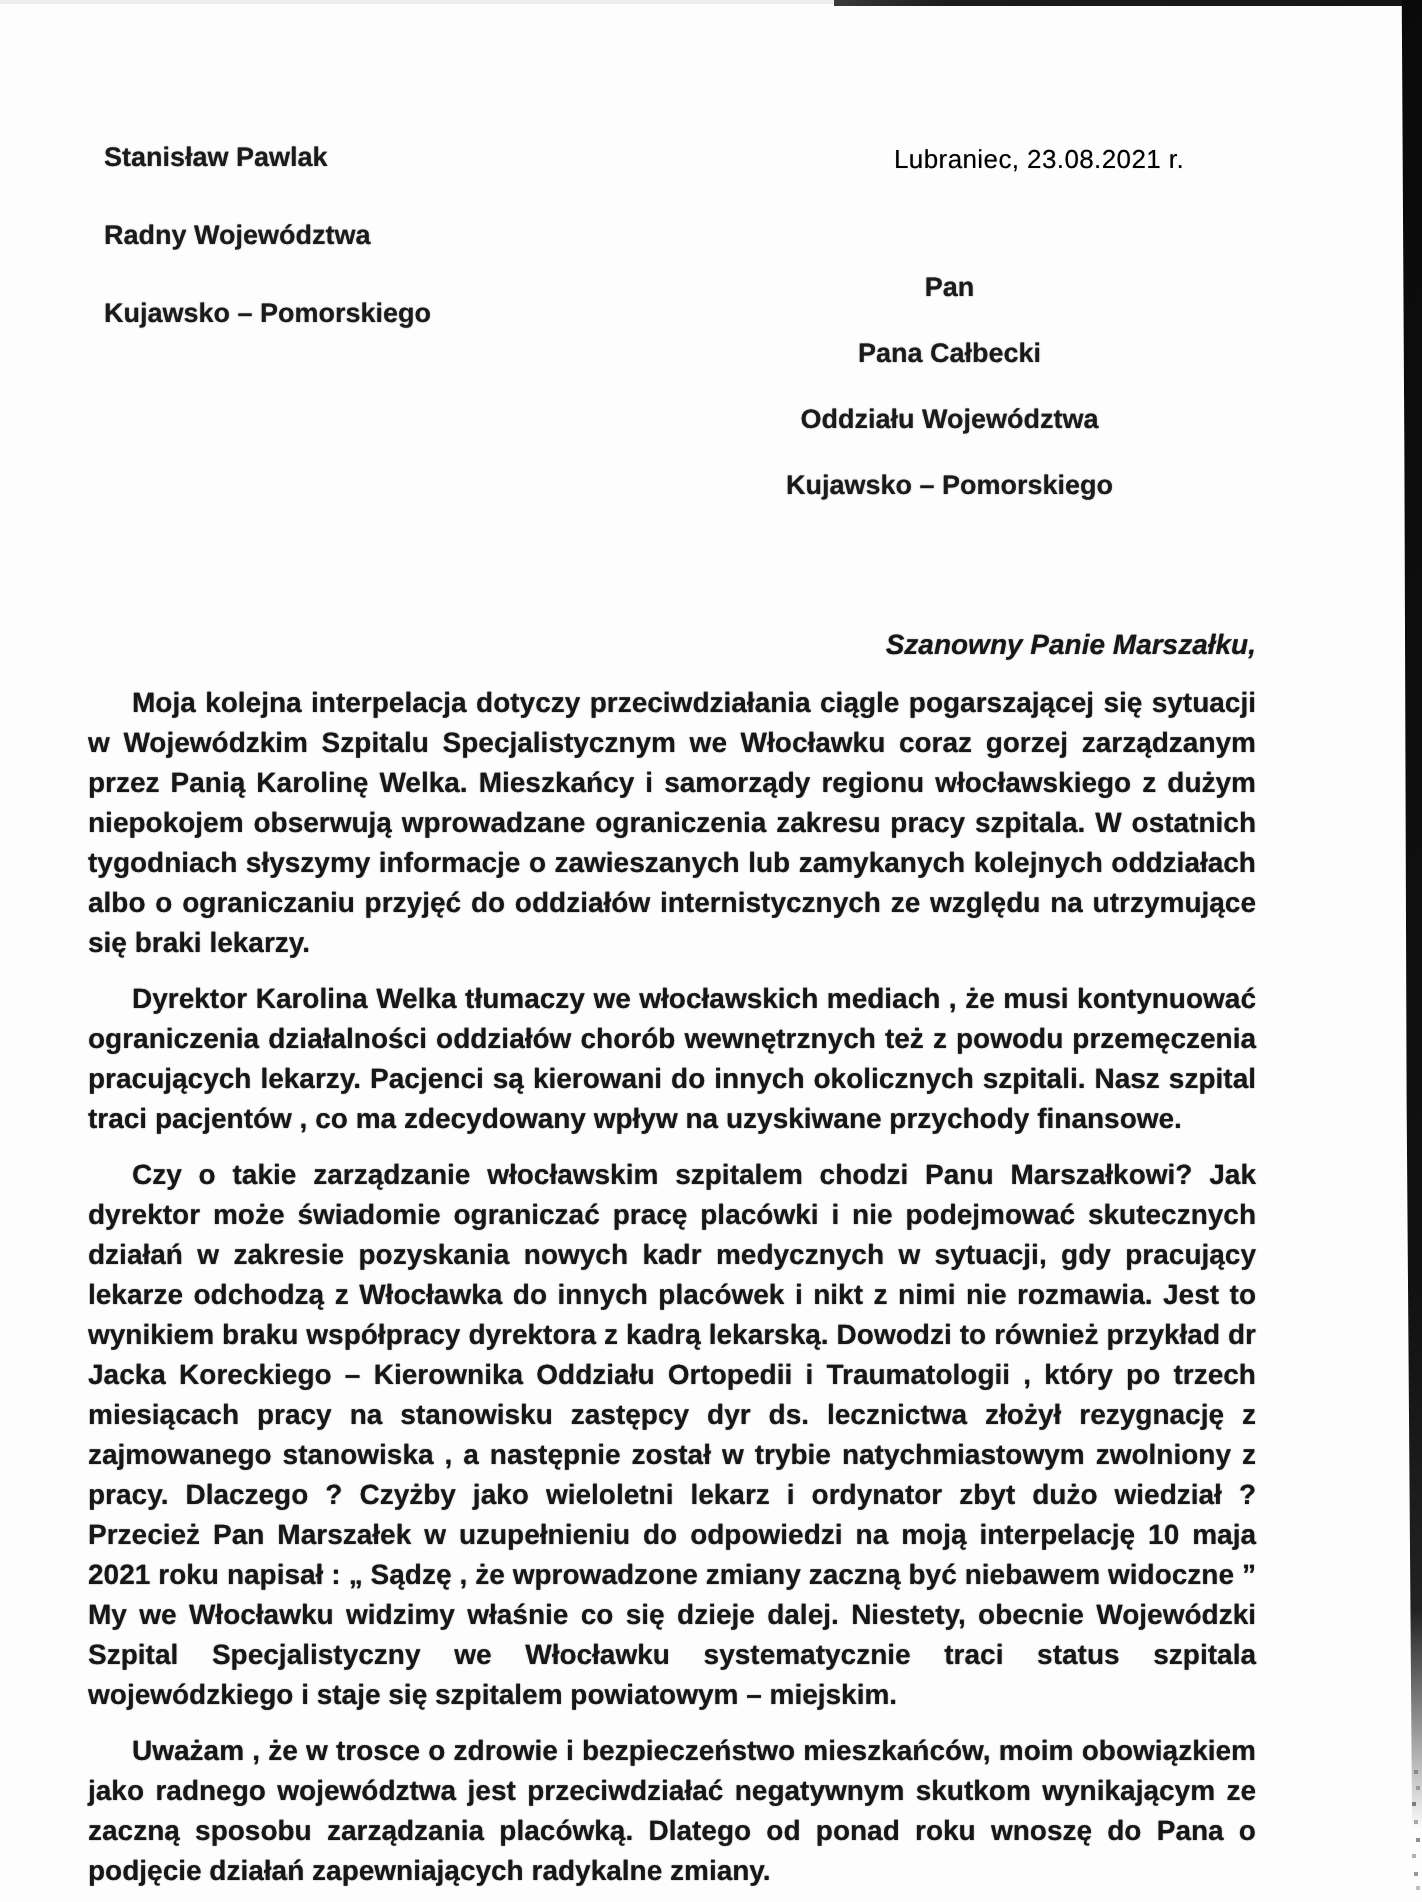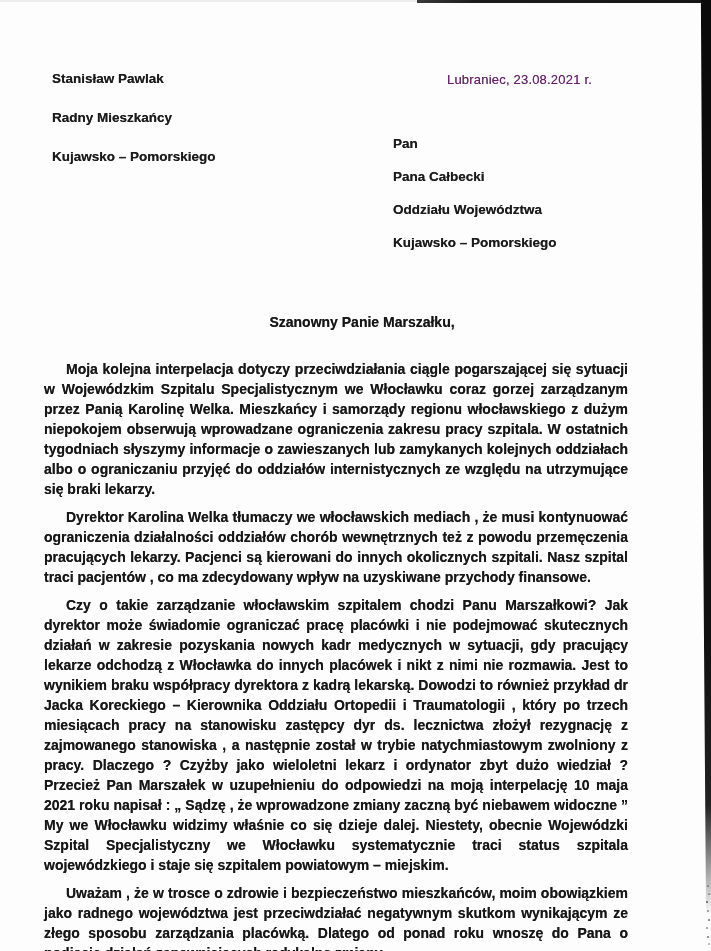--- a/index.html
+++ b/index.html
@@ -78,48 +78,50 @@
   }
   .sender > div { margin-bottom: 23px; }
 
   .dateline {
     position: absolute;
     left: 447px;
     top: 72px;
     font-size: 13px;
     font-weight: 400;
     letter-spacing: 0.2px;
-    color: #701a75;
+    color: #000000;
     text-shadow: 0 0 0.4px rgba(20,20,20,0.6);
   }
 
   .recipient {
     position: absolute;
     left: 393px;
     top: 136px;
     font-size: 13.5px;
     font-weight: 700;
     line-height: 16px;
+    text-align: center;
   }
   .recipient > div { margin-bottom: 17px; }
 
   .body {
     position: absolute;
     left: 44px;
     top: 312px;
     width: 584px;
     font-size: 14px;
     font-weight: 700;
     line-height: 20px;
     color: #171717;
     text-align: justify;
   }
   .salutation {
-    margin: 0 0 27px 52px;
-    text-align: center;
+    font-style: italic;
+    margin: 0 0 9px 52px;
+    text-align: right;
   }
   .body p {
     margin: 0 0 8px 0;
     text-indent: 22px;
   }
   .quote {
   }
 </style>
 </head>
 <body>
@@ -127,21 +129,21 @@
 <div class="page">
 
   <div class="top-faint-edge"></div>
   <div class="artifact-top-edge"></div>
   <div class="artifact-right-bar"></div>
   <div class="artifact-speckles"></div>
   <div class="artifact-dash"></div>
 
   <div class="sender ink">
     <div>Stanisław Pawlak</div>
-    <div>Radny Mieszkańcy</div>
+    <div>Radny Województwa</div>
     <div>Kujawsko – Pomorskiego</div>
   </div>
 
   <div class="dateline">Lubraniec, 23.08.2021 r.</div>
 
   <div class="recipient ink">
     <div>Pan</div>
     <div>Pana Całbecki</div>
     <div>Oddziału Województwa</div>
     <div>Kujawsko – Pomorskiego</div>
@@ -149,16 +151,16 @@
 
   <div class="body ink">
     <div class="salutation">Szanowny Panie Marszałku,</div>
 
     <p>Moja kolejna interpelacja dotyczy przeciwdziałania ciągle pogarszającej się sytuacji w Wojewódzkim Szpitalu Specjalistycznym we Włocławku coraz gorzej zarządzanym przez Panią Karolinę Welka. Mieszkańcy i samorządy regionu włocławskiego z dużym niepokojem obserwują wprowadzane ograniczenia zakresu pracy szpitala. W ostatnich tygodniach słyszymy informacje o zawieszanych lub zamykanych kolejnych oddziałach albo o ograniczaniu przyjęć do oddziałów internistycznych ze względu na utrzymujące się braki lekarzy.</p>
 
     <p>Dyrektor Karolina Welka tłumaczy we włocławskich mediach , że musi kontynuować ograniczenia działalności oddziałów chorób wewnętrznych też z powodu przemęczenia pracujących lekarzy. Pacjenci są kierowani do innych okolicznych szpitali. Nasz szpital traci pacjentów , co ma zdecydowany wpływ na uzyskiwane przychody finansowe.</p>
 
     <p><span>Czy o takie zarządzanie włocławskim szpitalem chodzi Panu Marszałkowi? Jak dyrektor może świadomie ograniczać pracę placówki i nie podejmować skutecznych działań w zakresie pozyskania nowych kadr medycznych w sytuacji, gdy pracujący lekarze odchodzą z Włocławka do innych placówek i nikt z nimi nie rozmawia. Jest to wynikiem braku współpracy dyrektora z kadrą lekarską. Dowodzi to również przykład dr Jacka Koreckiego – Kierownika Oddziału Ortopedii i Traumatologii , który po trzech miesiącach pracy na stanowisku zastępcy dyr ds. lecznictwa złożył rezygnację z zajmowanego stanowiska , a następnie został w trybie natychmiastowym zwolniony z pracy. Dlaczego ? Czyżby jako wieloletni lekarz i ordynator zbyt dużo wiedział ? Przecież Pan Marszałek w uzupełnieniu do odpowiedzi na moją interpelację 10 maja 2021 roku napisał : </span><span class="quote">„ Sądzę , że wprowadzone zmiany zaczną być niebawem widoczne ”</span><span>  My we Włocławku widzimy właśnie co się dzieje dalej. Niestety, obecnie Wojewódzki Szpital Specjalistyczny we Włocławku systematycznie traci status szpitala wojewódzkiego i staje się szpitalem powiatowym – miejskim.</span></p>
 
-    <p>Uważam , że w trosce o zdrowie i bezpieczeństwo mieszkańców, moim obowiązkiem jako radnego województwa jest przeciwdziałać negatywnym skutkom wynikającym ze złego sposobu zarządzania placówką. Dlatego od ponad roku wnoszę do Pana o podjęcie działań zapewniających radykalne zmiany.</p>
+    <p>Uważam , że w trosce o zdrowie i bezpieczeństwo mieszkańców, moim obowiązkiem jako radnego województwa jest przeciwdziałać negatywnym skutkom wynikającym ze zaczną sposobu zarządzania placówką. Dlatego od ponad roku wnoszę do Pana o podjęcie działań zapewniających radykalne zmiany.</p>
   </div>
 
 </div>
 
 </body></html>

